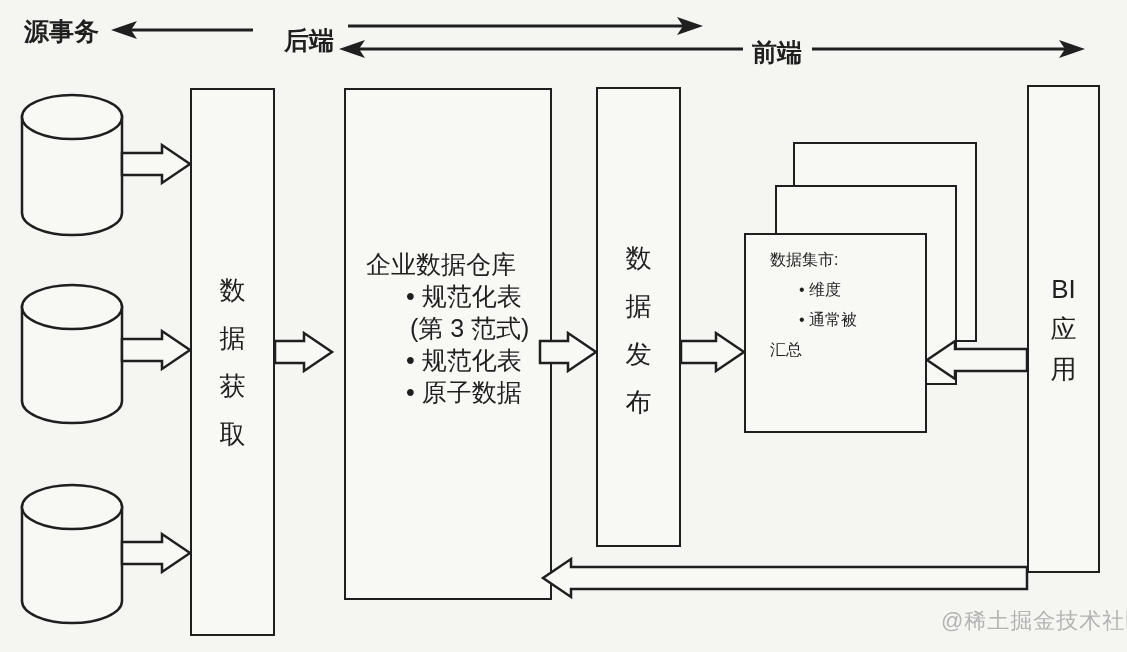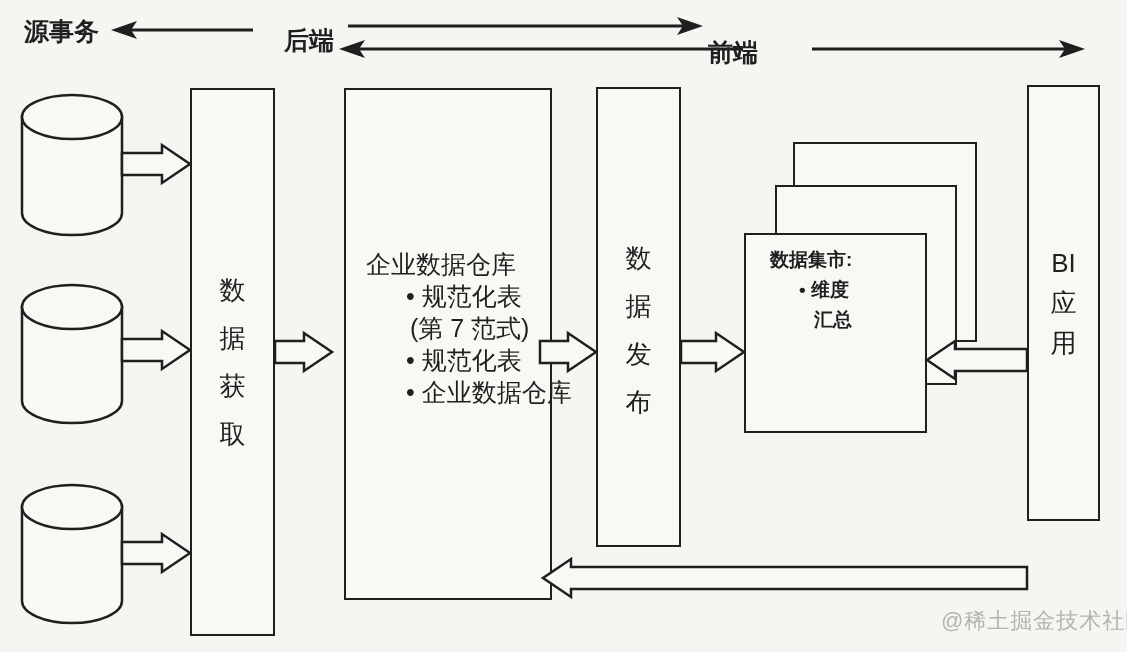--- a/index.html
+++ b/index.html
@@ -33,21 +33,21 @@
     border: 2.5px solid var(--line);
     background: var(--box-fill);
     color: var(--line);
   }
   .acq    { left: 190px;  top: 88px;  width: 85px;  height: 548px; z-index: 1; }
   .edw    { left: 344px;  top: 88px;  width: 208px; height: 512px; z-index: 1; }
   .pub    { left: 596px;  top: 87px;  width: 85px;  height: 460px; z-index: 1; }
   .mback  { left: 793px;  top: 142px; width: 184px; height: 200px; z-index: 1; }
   .mmid   { left: 775px;  top: 185px; width: 182px; height: 200px; z-index: 2; }
   .mfront { left: 744px;  top: 233px; width: 183px; height: 200px; z-index: 3; }
-  .bi     { left: 1027px; top: 85px;  width: 73px;  height: 436px; z-index: 1; }
+  .bi     { left: 1027px; top: 85px;  width: 73px;  height: 488px; z-index: 1; }
 
   .vlabel {
     display: flex; flex-direction: column;
     align-items: center; justify-content: center;
     width: 100%; height: 100%;
     font-size: 26px; font-weight: 500;
   }
   .vlabel .vchar { display: block; line-height: 48px; text-align: center; }
   .pub .vlabel { padding-top: 26px; }
   .bi .vlabel .vchar { line-height: 40px; }
@@ -55,34 +55,34 @@
   .edw-text {
     position: absolute; left: 20px; top: 158px;
     font-size: 25px; line-height: 32px; font-weight: 500;
     white-space: nowrap;
   }
   .edw-text .ind1 { margin-left: 40px; }
   .edw-text .ind2 { margin-left: 44px; }
 
   .mart-text {
     padding: 10px 0 0 24px;
-    font-size: 19px; line-height: 30px; font-weight: 700;
+    font-size: 16px; line-height: 30px; font-weight: 400;
     white-space: nowrap;
   }
   .mart-text .b { margin-left: 29px; }
-  .mart-text .c { margin-left: 44px; }
+  .mart-text .c { }
 
   .toplabel {
     position: absolute; z-index: 4;
     font-size: 25px; font-weight: 600; color: var(--line);
     white-space: nowrap;
   }
   .src { left: 24px;  top: 15px; text-align: center; }
   .bk  { left: 284px; top: 24px; }
-  .fr  { left: 708px; top: 36px; }
+  .fr  { left: 752px; top: 36px; }
 
   .watermark {
     position: absolute; left: 941px; top: 606px; z-index: 6;
     font-size: 22px; color: var(--watermark); opacity: 0.8;
     letter-spacing: 1px; white-space: nowrap;
   }
 </style>
 </head>
 <body>
 
@@ -130,41 +130,42 @@
         <span class="vchar">据</span>
         <span class="vchar">获</span>
         <span class="vchar">取</span>
       </div>
   </div>
 
   <div class="box edw">
     <div class="edw-text">
       <div>企业数据仓库</div>
       <div class="ind1">• 规范化表</div>
-      <div class="ind2">(第 7 范式)</div>
+      <div class="ind2">(第 3 范式)</div>
       <div class="ind1">• 规范化表</div>
-      <div class="ind1">• 企业数据仓库</div>
+      <div class="ind1">• 原子数据</div>
     </div>
   </div>
 
   <div class="box pub">
     <div class="vlabel">
         <span class="vchar">数</span>
         <span class="vchar">据</span>
         <span class="vchar">发</span>
         <span class="vchar">布</span>
       </div>
   </div>
 
   <div class="box mback"></div>
   <div class="box mmid"></div>
   <div class="box mfront">
     <div class="mart-text">
       <div>数据集市:</div>
       <div class="b">• 维度</div>
+      <div class="b">• 通常被</div>
       <div class="c">汇总</div>
     </div>
   </div>
 
   <div class="box bi">
     <div class="vlabel">
       <span class="vchar">BI</span>
       <span class="vchar">应</span>
       <span class="vchar">用</span>
     </div>

